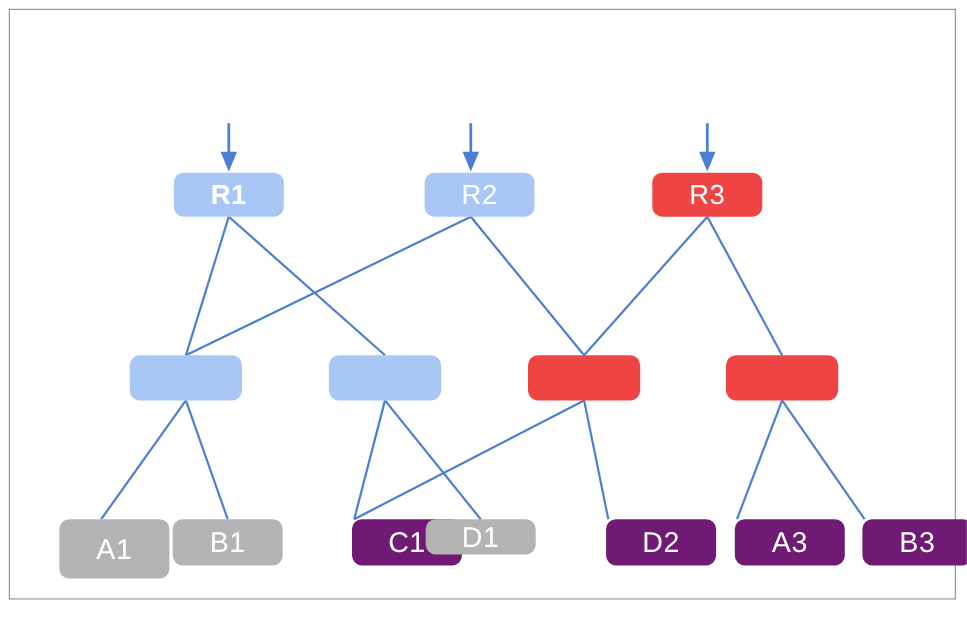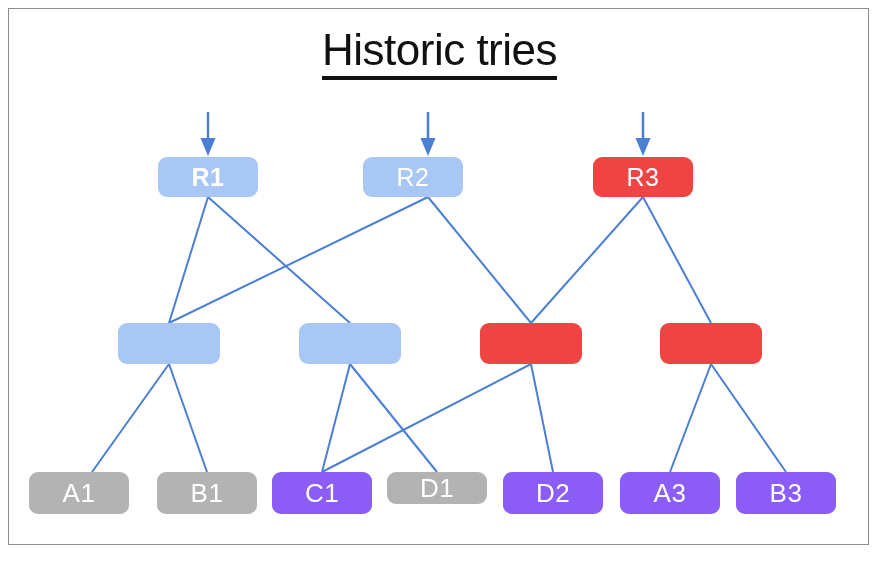--- a/index.html
+++ b/index.html
@@ -62,31 +62,30 @@
     color: #ffffff;
     font-size: 25px;
     font-weight: 400;
     letter-spacing: 0.5px;
     line-height: 1;
     user-select: none;
   }
   .node.blue-light { background: #a8c7f5; }
   .node.blue-dark  { background: #ef4444; }
   .node.gray-light { background: #b3b3b3; }
-  .node.gray-dark  { background: #8b5cf6; }
+  .node.gray-dark  { background: #701a75; margin-left: 48px; }
   .node.leaf { font-size: 26px; }
 </style>
 </head>
 <body>
 
 <div id="canvas">
 
   <div id="frame"></div>
 
-  <div id="title"><span class="tw">Historic tries</span></div>
 
   <svg id="edges" viewBox="0 0 879 562">
     <g id="edge-lines">
         <line x1="208" y1="197" x2="169" y2="323" stroke="#4a7fd4" stroke-width="2"></line>
         <line x1="208" y1="197" x2="350" y2="323" stroke="#4a7fd4" stroke-width="2"></line>
         <line x1="428" y1="197" x2="169" y2="323" stroke="#4a7fd4" stroke-width="2"></line>
         <line x1="428" y1="197" x2="531" y2="323" stroke="#4a7fd4" stroke-width="2"></line>
         <line x1="643" y1="197" x2="531" y2="323" stroke="#4a7fd4" stroke-width="2"></line>
         <line x1="643" y1="197" x2="711" y2="323" stroke="#4a7fd4" stroke-width="2"></line>
         <line x1="169" y1="364" x2="92" y2="472" stroke="#4a7fd4" stroke-width="2"></line>
@@ -105,39 +104,39 @@
         <polygon points="420.5,138 435.5,138 428,156" fill="#4a7fd4"></polygon>
         <line x1="643" y1="112" x2="643" y2="140" stroke="#4a7fd4" stroke-width="2.5"></line>
         <polygon points="635.5,138 650.5,138 643,156" fill="#4a7fd4"></polygon>
       </g>
   </svg>
 
   <div id="nodes-layer">
       <div class="node blue-light" style="left: 158px; top: 157px; width: 100px; height: 40px; font-weight: bold;">
         <span>R1</span>
       </div>
-      <div class="node blue-light" style="left: 363px; top: 157px; width: 100px; height: 40px;">
+      <div class="node blue-light" style="left: 386px; top: 157px; width: 100px; height: 40px;">
         <span>R2</span>
       </div>
       <div class="node blue-dark" style="left: 593px; top: 157px; width: 100px; height: 40px;">
         <span>R3</span>
       </div>
       <div class="node blue-light" style="left: 118px; top: 323px; width: 102px; height: 41px;">
         <span></span>
       </div>
       <div class="node blue-light" style="left: 299px; top: 323px; width: 102px; height: 41px;">
         <span></span>
       </div>
       <div class="node blue-dark" style="left: 480px; top: 323px; width: 102px; height: 41px;">
         <span></span>
       </div>
       <div class="node blue-dark" style="left: 660px; top: 323px; width: 102px; height: 41px;">
         <span></span>
       </div>
-      <div class="node gray-light leaf" style="left: 29px; top: 472px; width: 100px; height: 42px;">
+      <div class="node gray-light leaf" style="left: 54px; top: 472px; width: 100px; height: 54px;">
         <span>A1</span>
       </div>
       <div class="node gray-light leaf" style="left: 157px; top: 472px; width: 100px; height: 42px;">
         <span>B1</span>
       </div>
       <div class="node gray-dark leaf" style="left: 272px; top: 472px; width: 100px; height: 42px;">
         <span>C1</span>
       </div>
       <div class="node gray-light leaf" style="left: 387px; top: 472px; width: 100px; height: 32px;">
         <span>D1</span>

